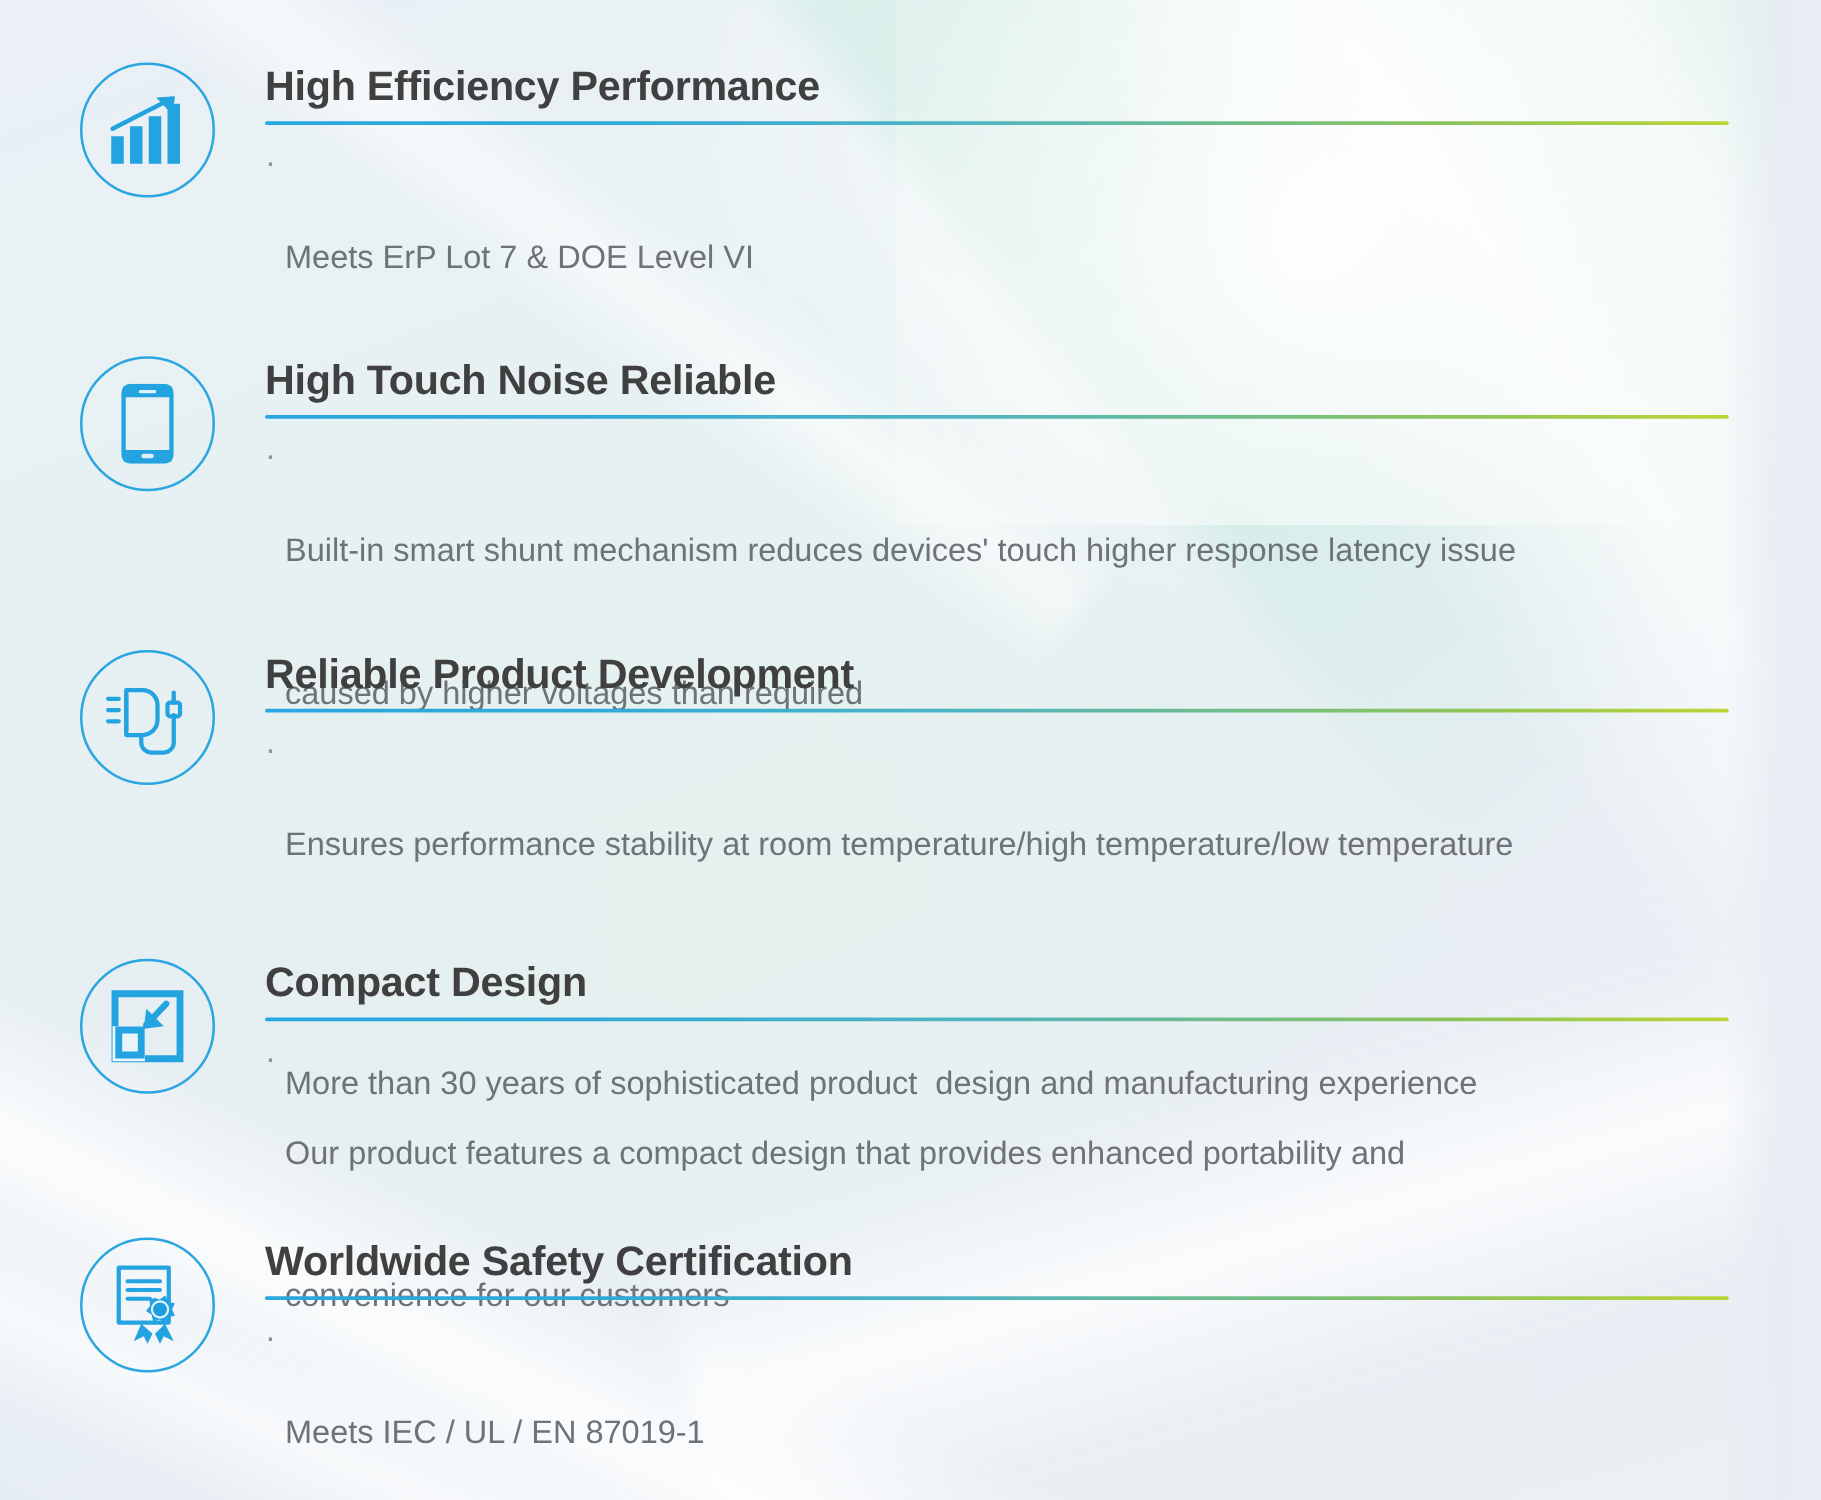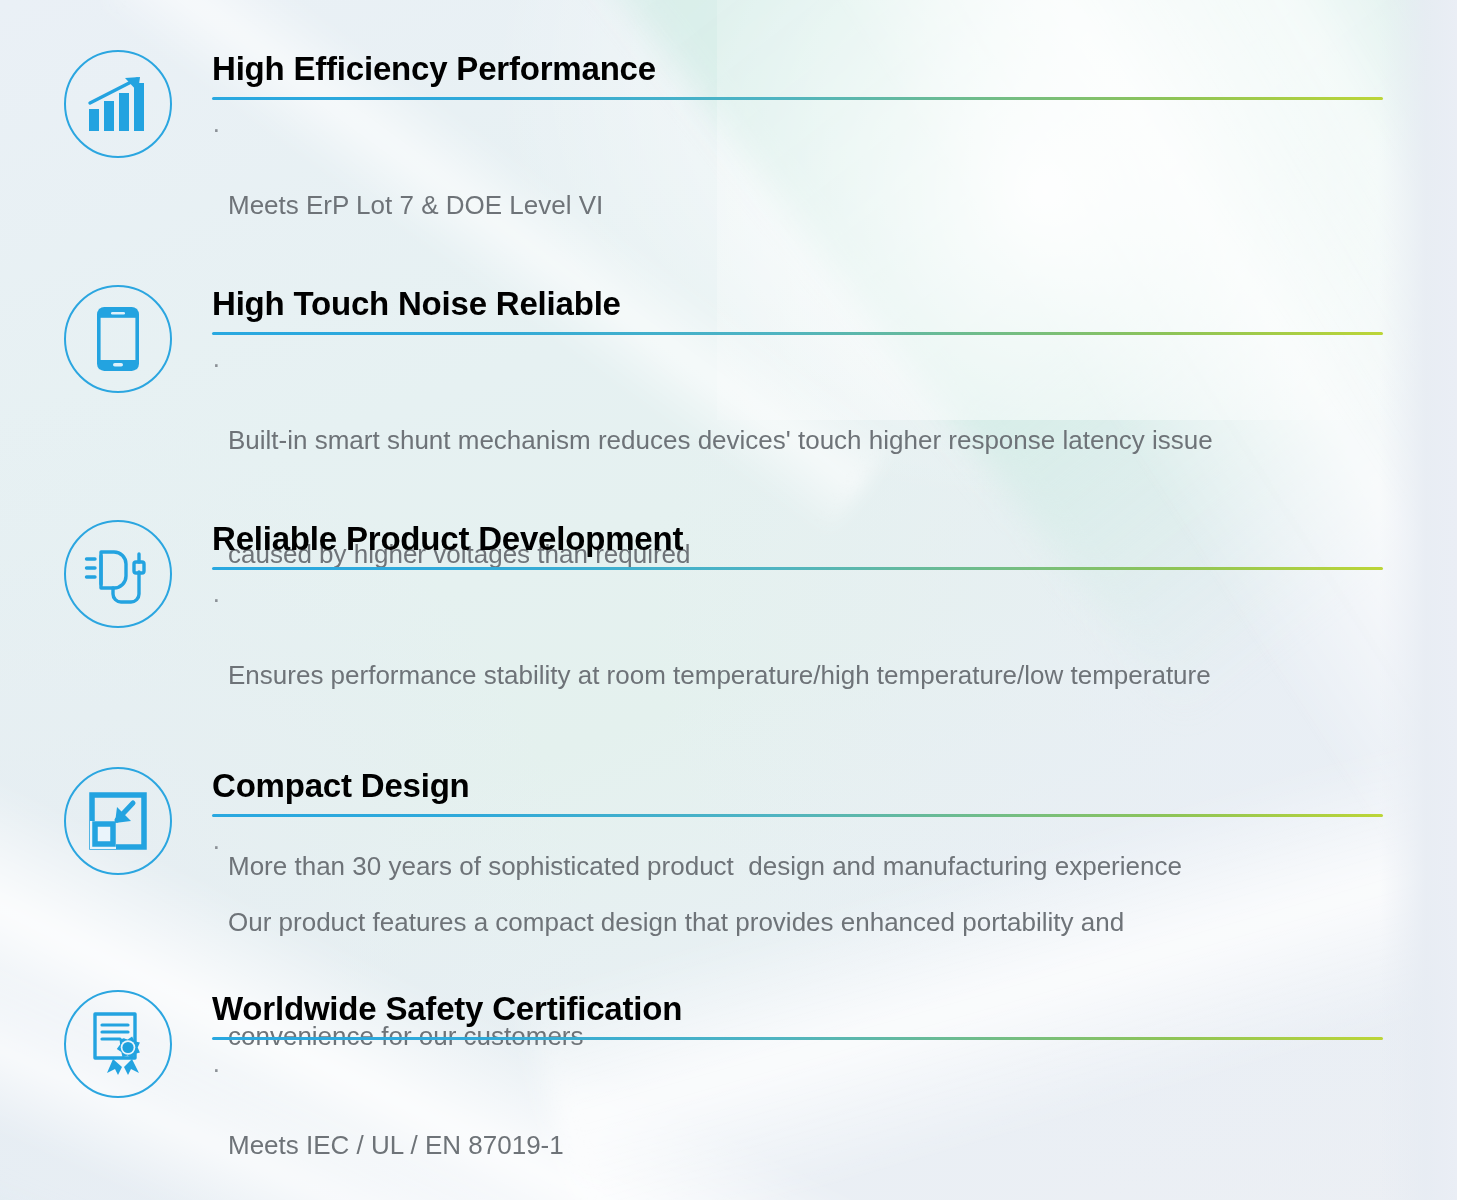--- a/index.html
+++ b/index.html
@@ -141,21 +141,21 @@
 
   .feature-body {
     flex:1 1 auto;
     margin-left:33px;
     padding-right:74px;
   }
 
   .feature-title {
     font-size:33px;
     font-weight:bold;
-    color:#000000;
+    color:#404040;
     letter-spacing:-0.2px;
     line-height:1.18;
     white-space:nowrap;
   }
 
   .rule {
     height:3px;
     margin-top:8px;
     border-radius:2px;
     background:linear-gradient(90deg,

